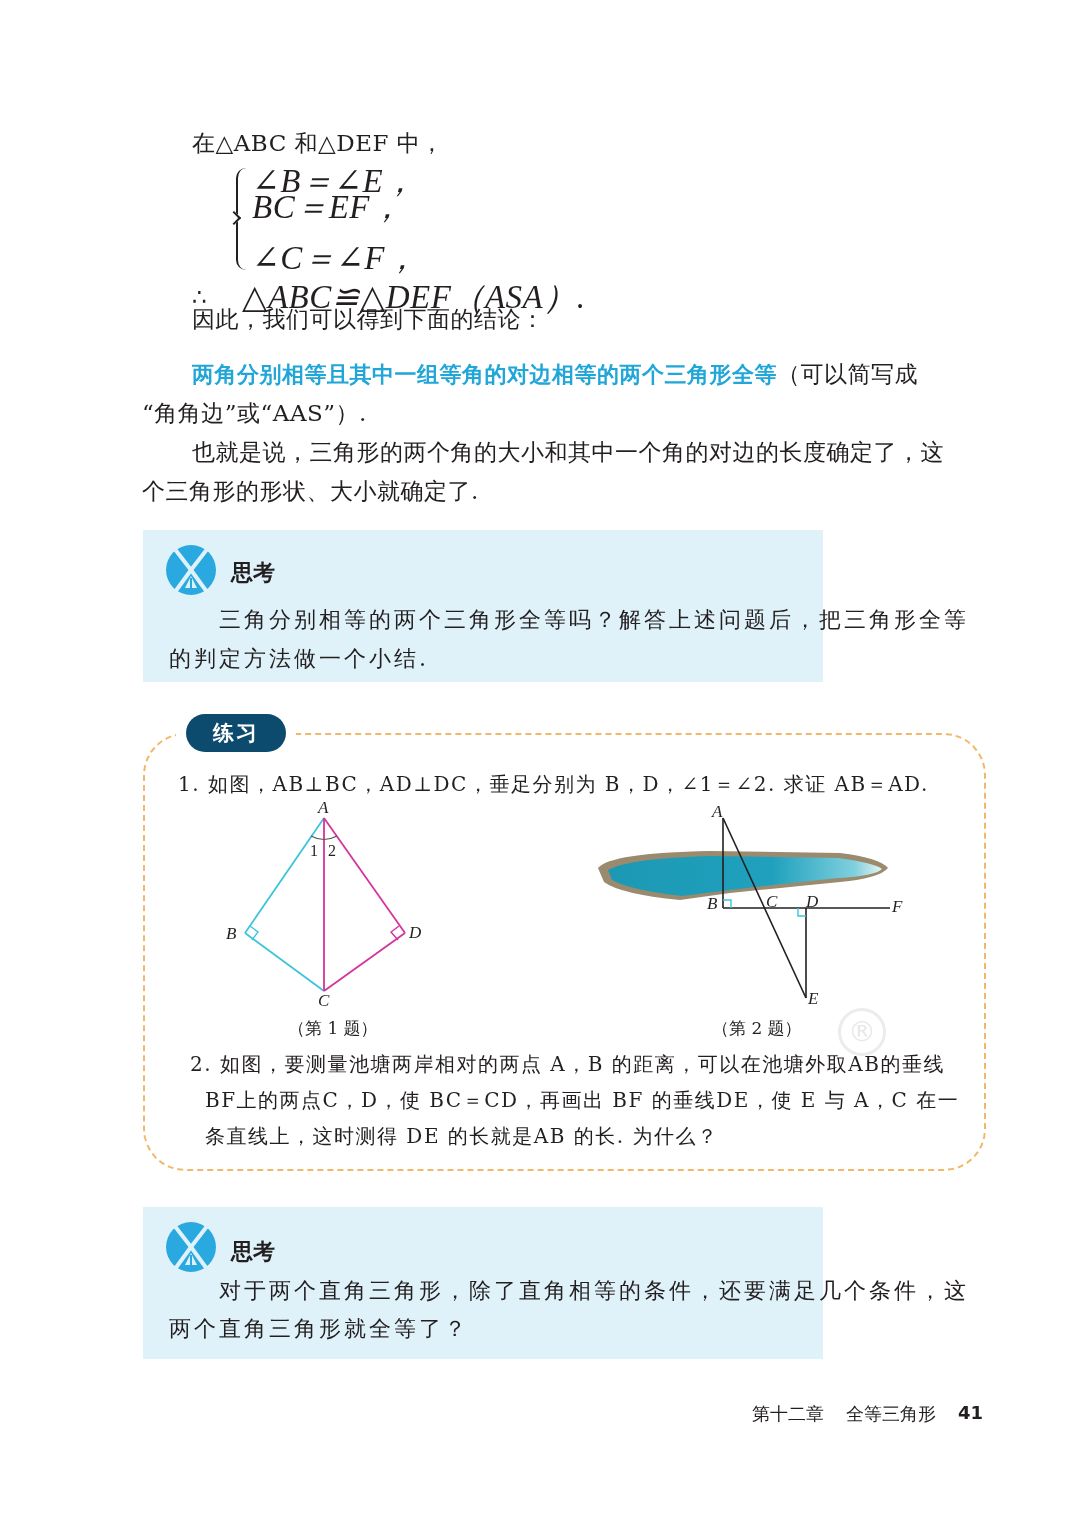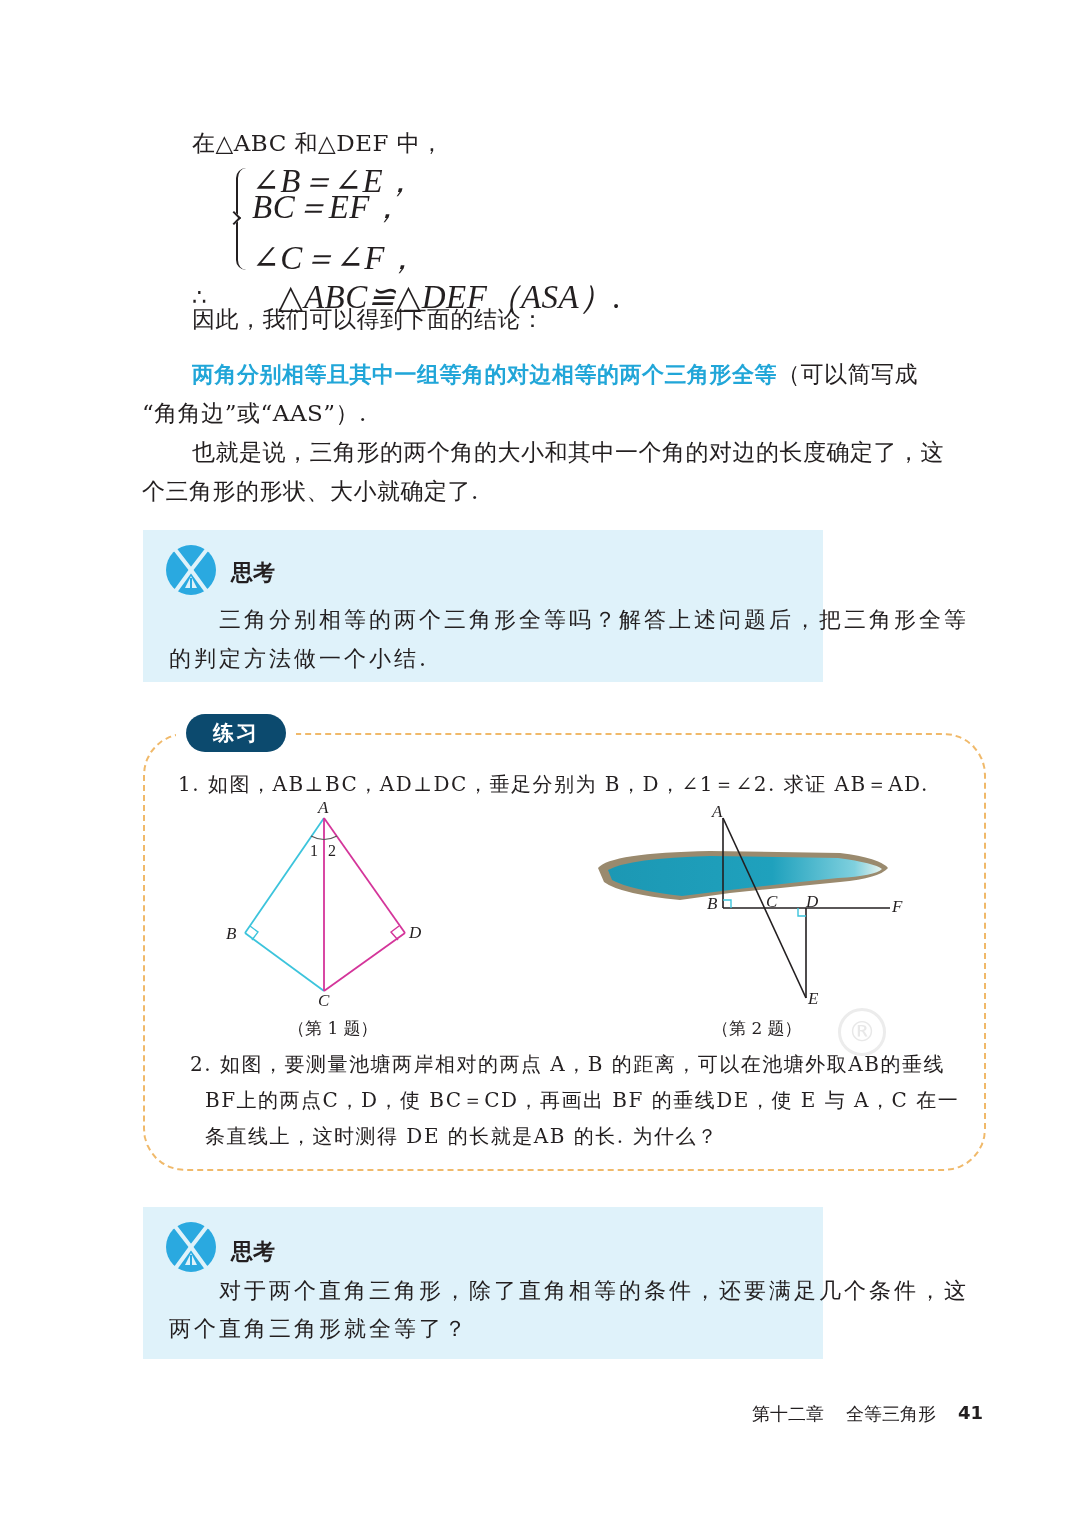--- a/index.html
+++ b/index.html
@@ -51,21 +51,21 @@
 </style>
 </head>
 <body>
 
 <div class="abs txt" style="left:192px; top:124px;">在△ABC 和△DEF 中，</div>
 <div class="brace"></div>
 <div class="abs txt math it" style="left:252px; top:162px;">∠B＝∠E，</div>
 <div class="abs txt math it" style="left:252px; top:188px;">BC＝EF，</div>
 <div class="abs txt math it" style="left:252px; top:239px;">∠C＝∠F，</div>
 <div class="abs txt" style="left:192px; top:278px;">∴</div>
-<div class="abs txt math it" style="left:242px; top:278px;margin-left:36px;">△ABC≌△DEF（ASA）.</div>
+<div class="abs txt math it" style="left:242px; top:278px;">△ABC≌△DEF（ASA）.</div>
 
 <div class="abs txt" style="left:192px; top:300px;">因此，我们可以得到下面的结论：</div>
 <div class="abs txt" style="left:192px; top:355px;">
   <span class="highlight">两角分别相等且其中一组等角的对边相等的两个三角形全等</span><span>（可以简写成</span>
 </div>
 <div class="abs txt" style="left:142px; top:394px;">“角角边”或“AAS”）.</div>
 <div class="abs txt" style="left:192px; top:433px;">也就是说，三角形的两个角的大小和其中一个角的对边的长度确定了，这</div>
 <div class="abs txt" style="left:142px; top:472px;">个三角形的形状、大小就确定了.</div>
 
 <div class="think-box" style="top:530px; height:152px;">

